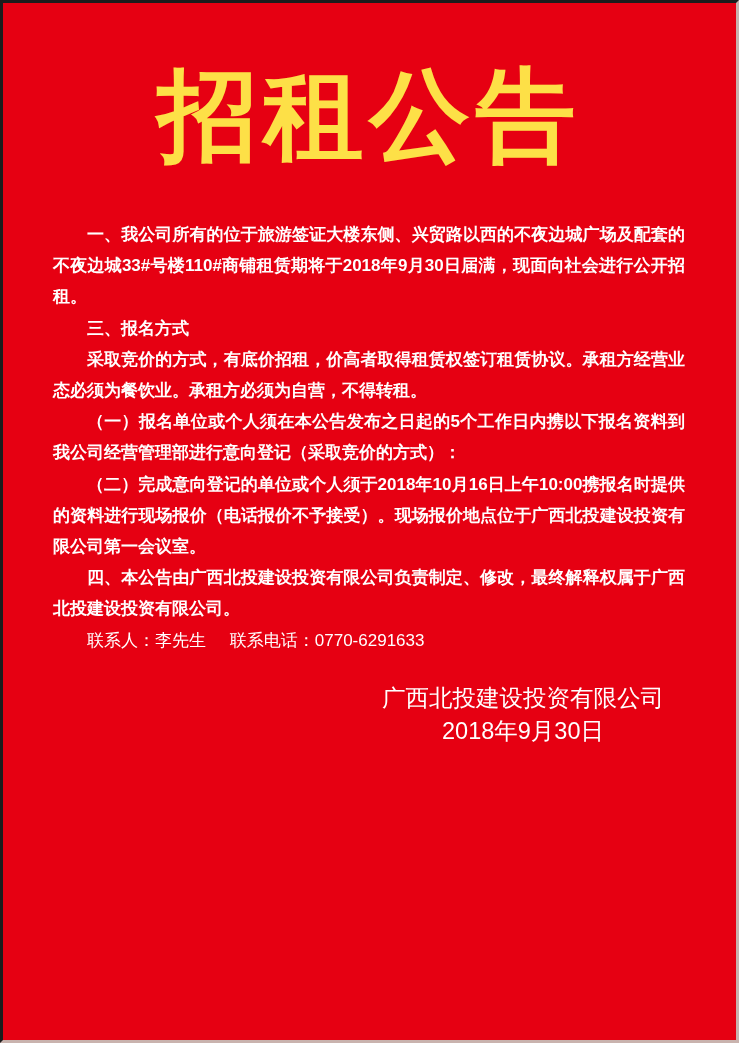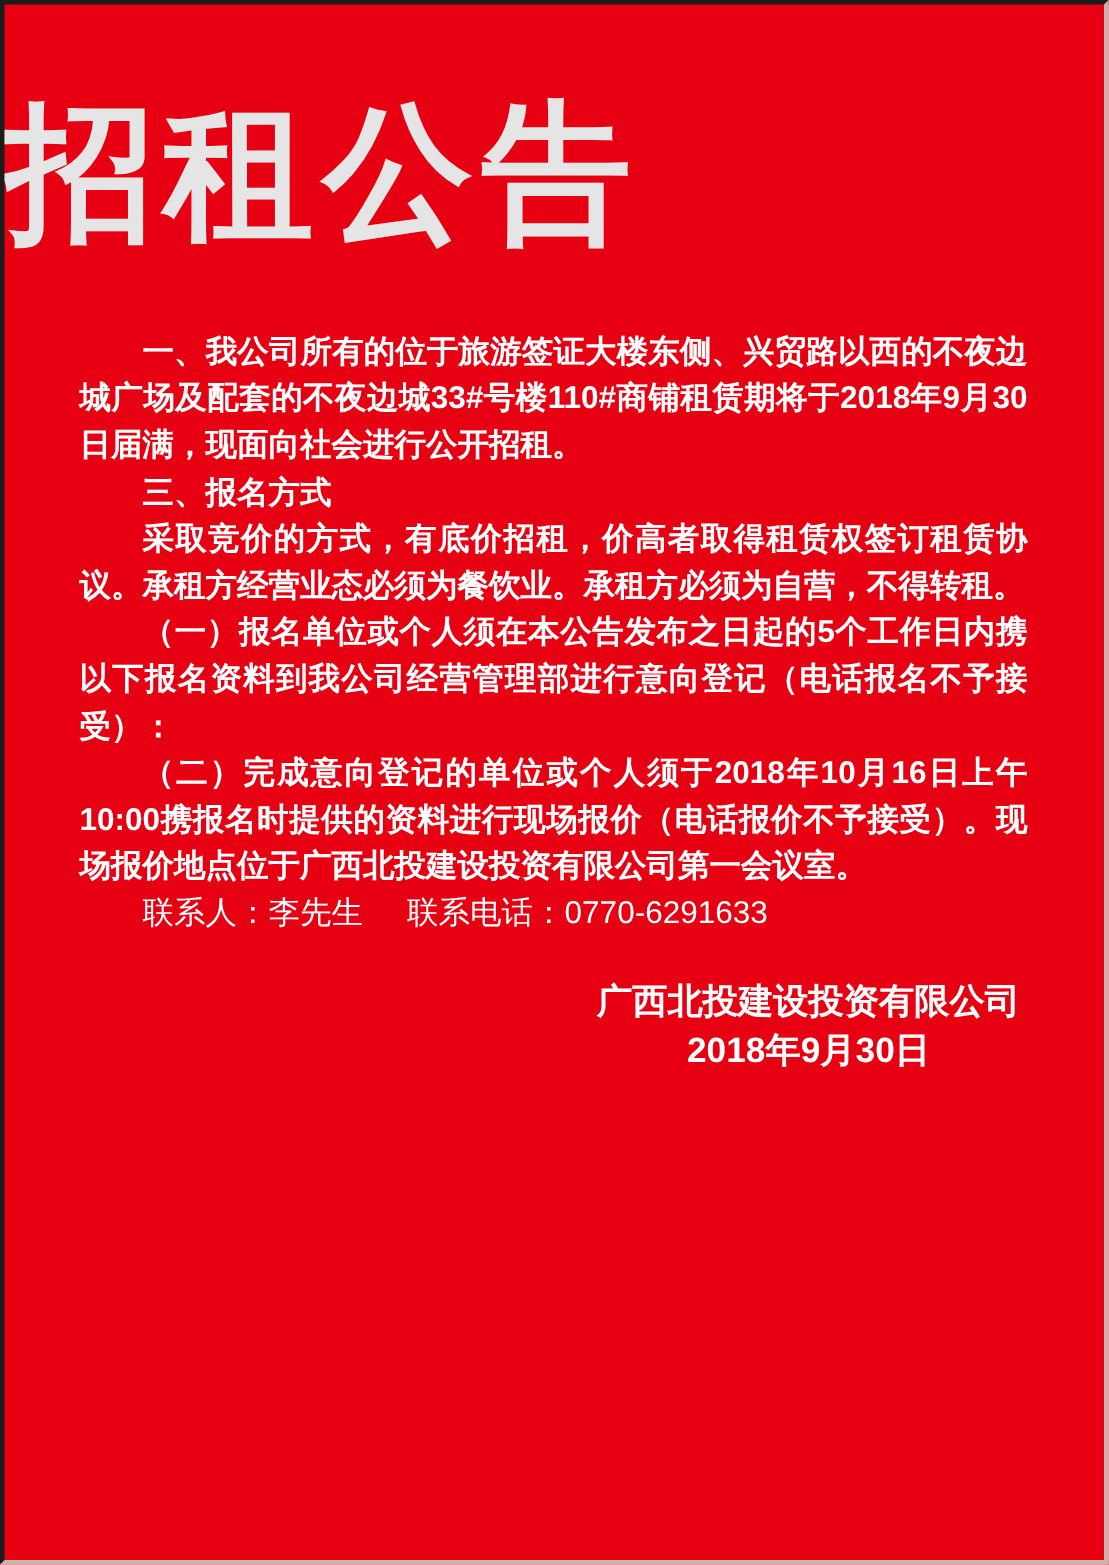--- a/index.html
+++ b/index.html
@@ -16,72 +16,73 @@
     border-top: 3px solid #1c1c1c;
     border-left: 3px solid #1c1c1c;
     border-right: 3px solid #c9b3ae;
     border-bottom: 3px solid #c9b3ae;
     color: #ffffff;
     overflow: hidden;
     font-family: "Liberation Sans", "DejaVu Sans", sans-serif;
   }
   .title {
     margin: 58px 0 0 0;
-    text-align: left;
+    text-align: center;
     font-family: "Liberation Serif", "DejaVu Serif", serif;
     font-weight: 900;
     font-size: 100px;
     line-height: 112px;
     letter-spacing: 6px;
-    color: #e5e5e5;
+    color: #fde047;
   }
   .content {
     margin: 46px 51px 0 50px;
-    font-size: 21px;
+    font-size: 17px;
     line-height: 31.2px;
     font-weight: 700;
     text-align: justify;
     color: #ffffff;
   }
   .content p {
     margin: 0;
     padding: 0;
     text-indent: 2em;
   }
   .contact {
     margin: 0;
     text-indent: 2em;
     font-weight: 400;
   }
   .contact .phone-label {
     margin-left: 1.4em;
   }
   .signature {
     width: fit-content;
-    margin: 26px 56px 0 auto;
+    margin: 26px 72px 0 auto;
     text-align: center;
     font-size: 23.5px;
     line-height: 33px;
-    font-weight: 700;
+    font-weight: 400;
     color: #ffffff;
   }
 </style>
 </head>
 <body>
 
 <div class="poster">
 
   <h1 class="title">招租公告</h1>
 
   <div class="content">
     <p>一、我公司所有的位于旅游签证大楼东侧、兴贸路以西的不夜边城广场及配套的不夜边城33#号楼110#商铺租赁期将于2018年9月30日届满，现面向社会进行公开招租。</p>
     <p>三、报名方式</p>
     <p>采取竞价的方式，有底价招租，价高者取得租赁权签订租赁协议。承租方经营业态必须为餐饮业。承租方必须为自营，不得转租。</p>
-    <p>（一）报名单位或个人须在本公告发布之日起的5个工作日内携以下报名资料到我公司经营管理部进行意向登记（电话报名不予接受）：</p>
+    <p>（一）报名单位或个人须在本公告发布之日起的5个工作日内携以下报名资料到我公司经营管理部进行意向登记（采取竞价的方式）：</p>
     <p>（二）完成意向登记的单位或个人须于2018年10月16日上午10:00携报名时提供的资料进行现场报价（电话报价不予接受）。现场报价地点位于广西北投建设投资有限公司第一会议室。</p>
+    <p>四、本公告由广西北投建设投资有限公司负责制定、修改，最终解释权属于广西北投建设投资有限公司。</p>
 
     <p class="contact"><span>联系人：</span><span>李先生</span><span class="phone-label">联系电话：</span><span>0770-6291633</span></p>
   </div>
 
   <div class="signature">
     <div>广西北投建设投资有限公司</div>
     <div>2018年9月30日</div>
   </div>
 
 </div>

